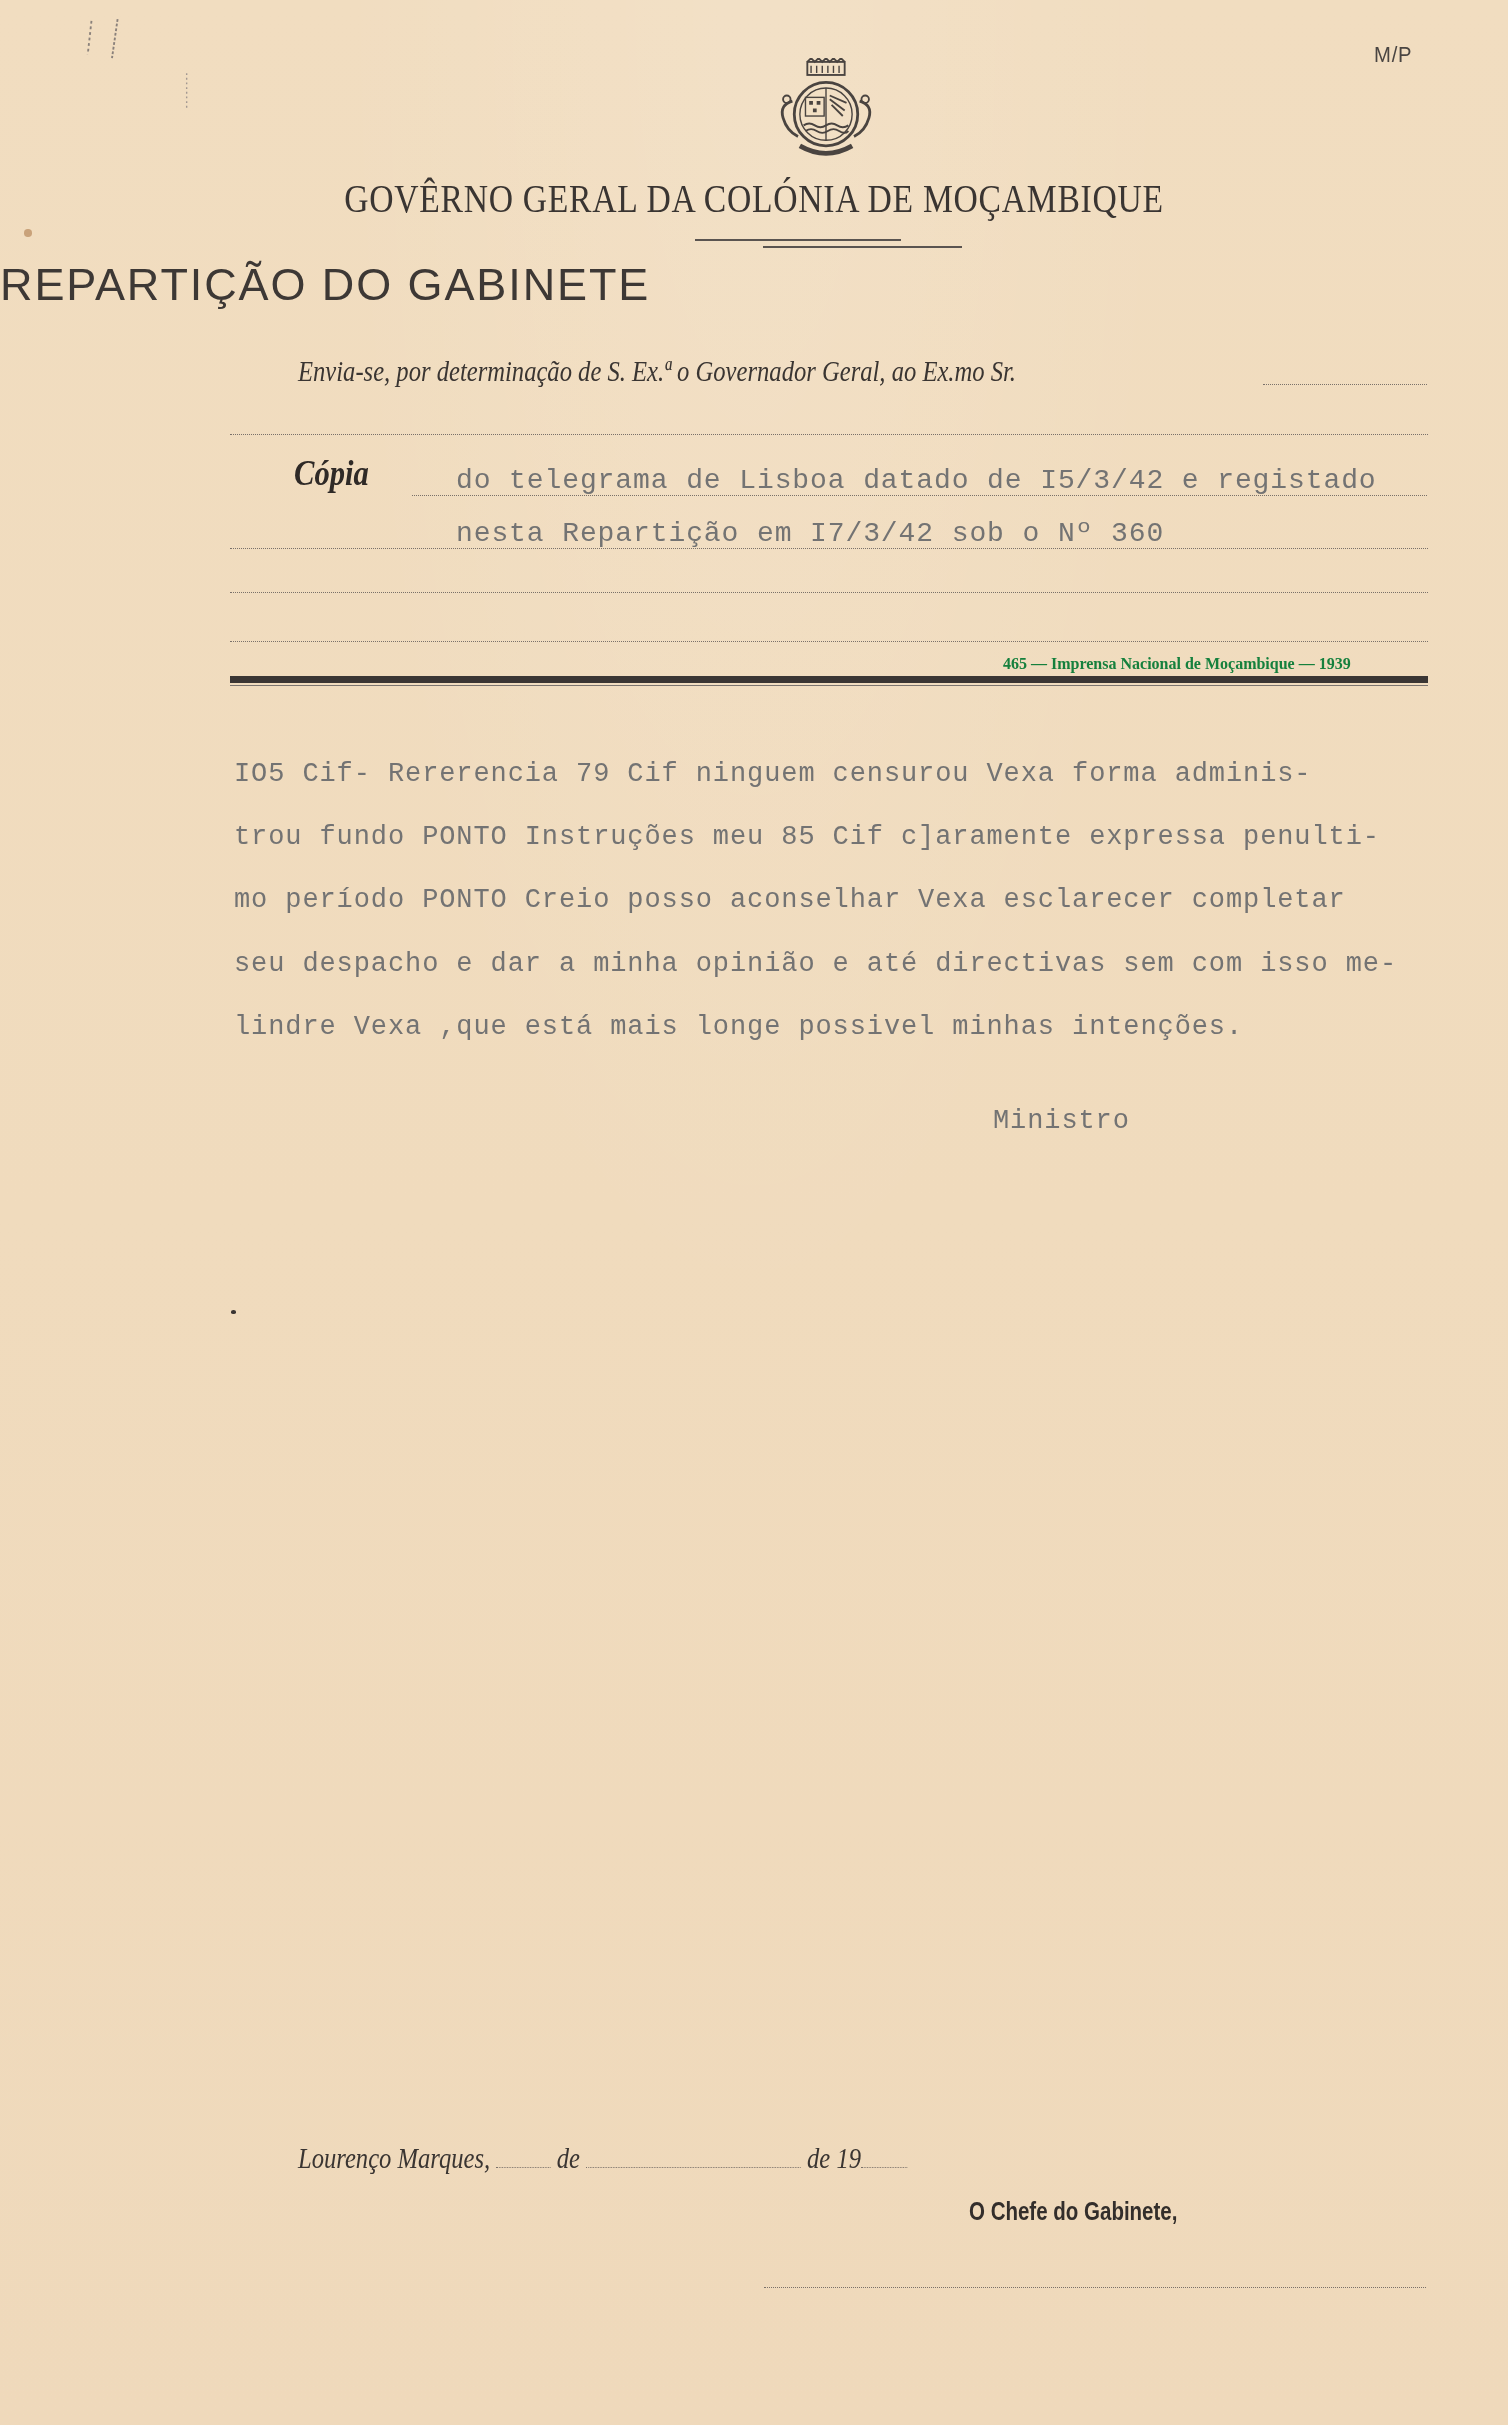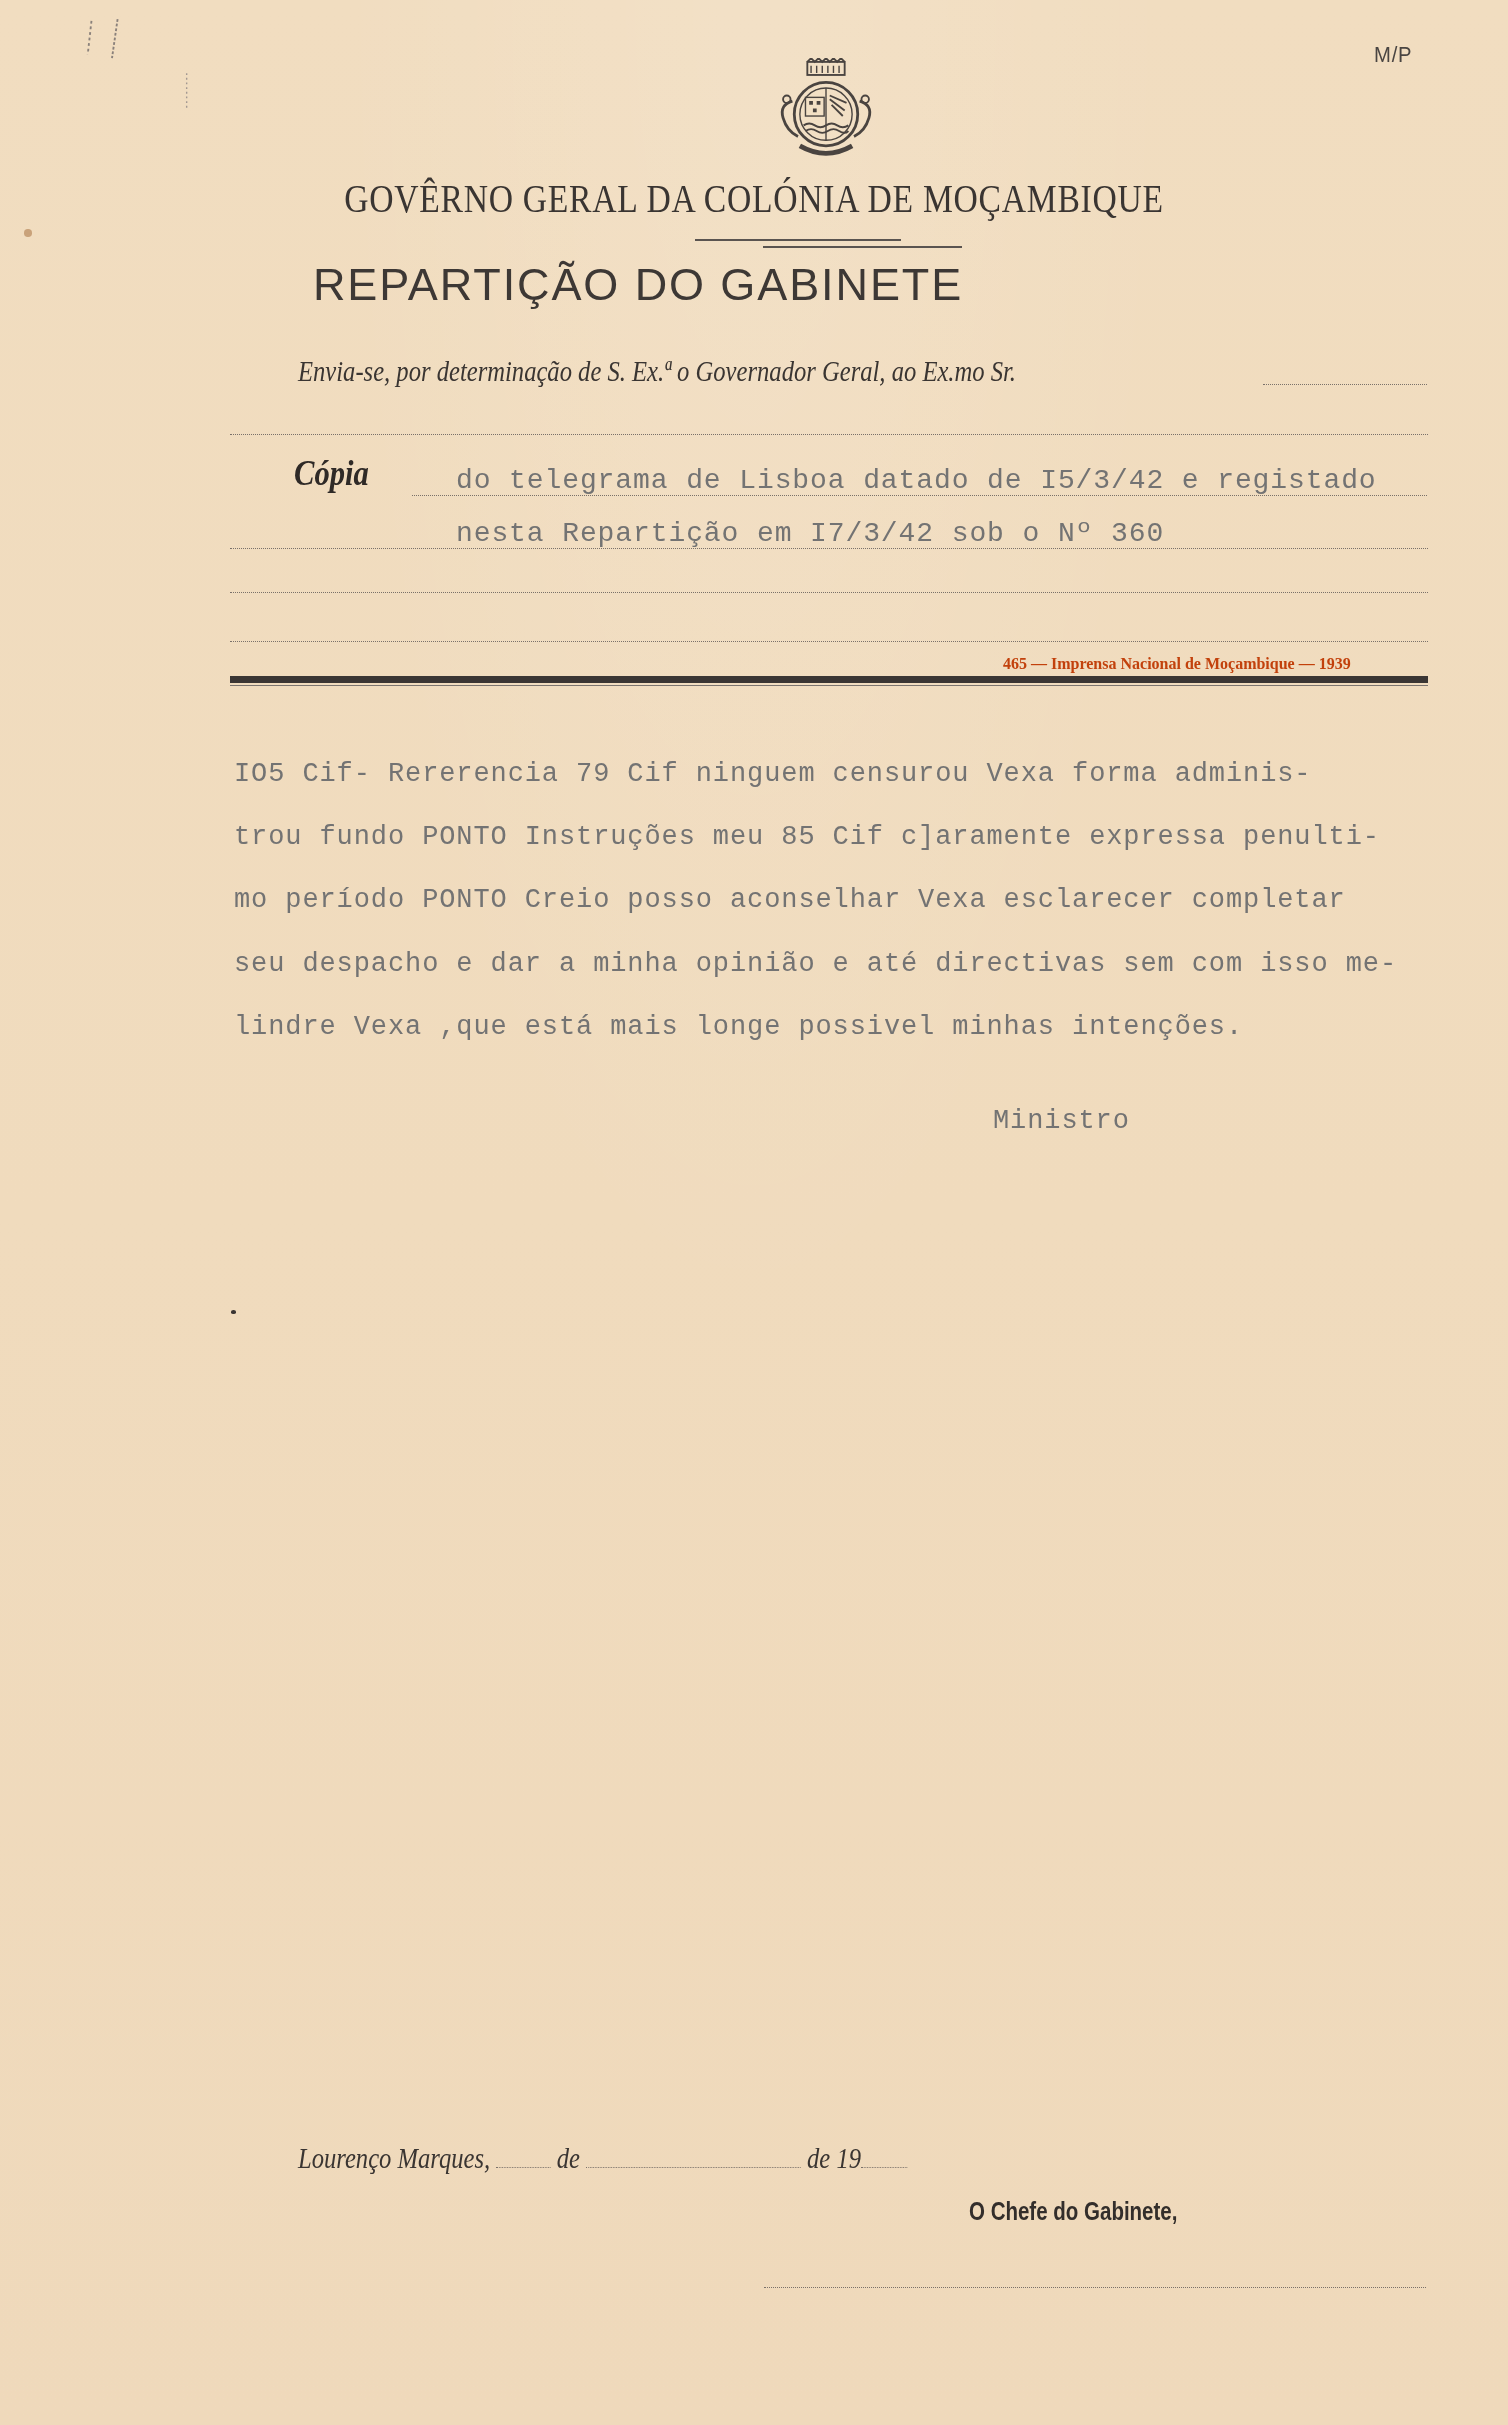--- a/index.html
+++ b/index.html
@@ -53,21 +53,21 @@
 
   .rule1 {
     left: 695px; top: 239px; width: 206px; height: 1.9px; background: #5a5450;
   }
   .rule2 {
     left: 763px; top: 246px; width: 199px; height: 1.9px; background: #5a5450;
   }
 
   .dept-title {
     left: 0; width: 1276px; top: 259px;
-    text-align: center;
+    text-align: left;
     font-family: "Liberation Sans", sans-serif;
     font-size: 45px;
     color: #3d3835;
     letter-spacing: 1.9px;
   }
 
   .envia {
     left: 298px; top: 354px;
     font-family: "Liberation Serif", serif;
     font-style: italic;
@@ -108,21 +108,21 @@
     left: 456px; top: 518px;
     font-size: 28px;
     letter-spacing: 0.9px;
   }
 
   .imprint {
     left: 1003px; top: 655px;
     font-family: "Liberation Serif", serif;
     font-weight: bold;
     font-size: 16px;
-    color: #c2410c;
+    color: #15803d;
     white-space: nowrap;
   }
   .thick-rule {
     left: 230px; top: 676px; width: 1198px; height: 6.6px; background: #3b3634;
   }
   .thin-rule {
     left: 230px; top: 685px; width: 1198px; height: 0.9px; background: #7c7570;
   }
 
   .body-line {

